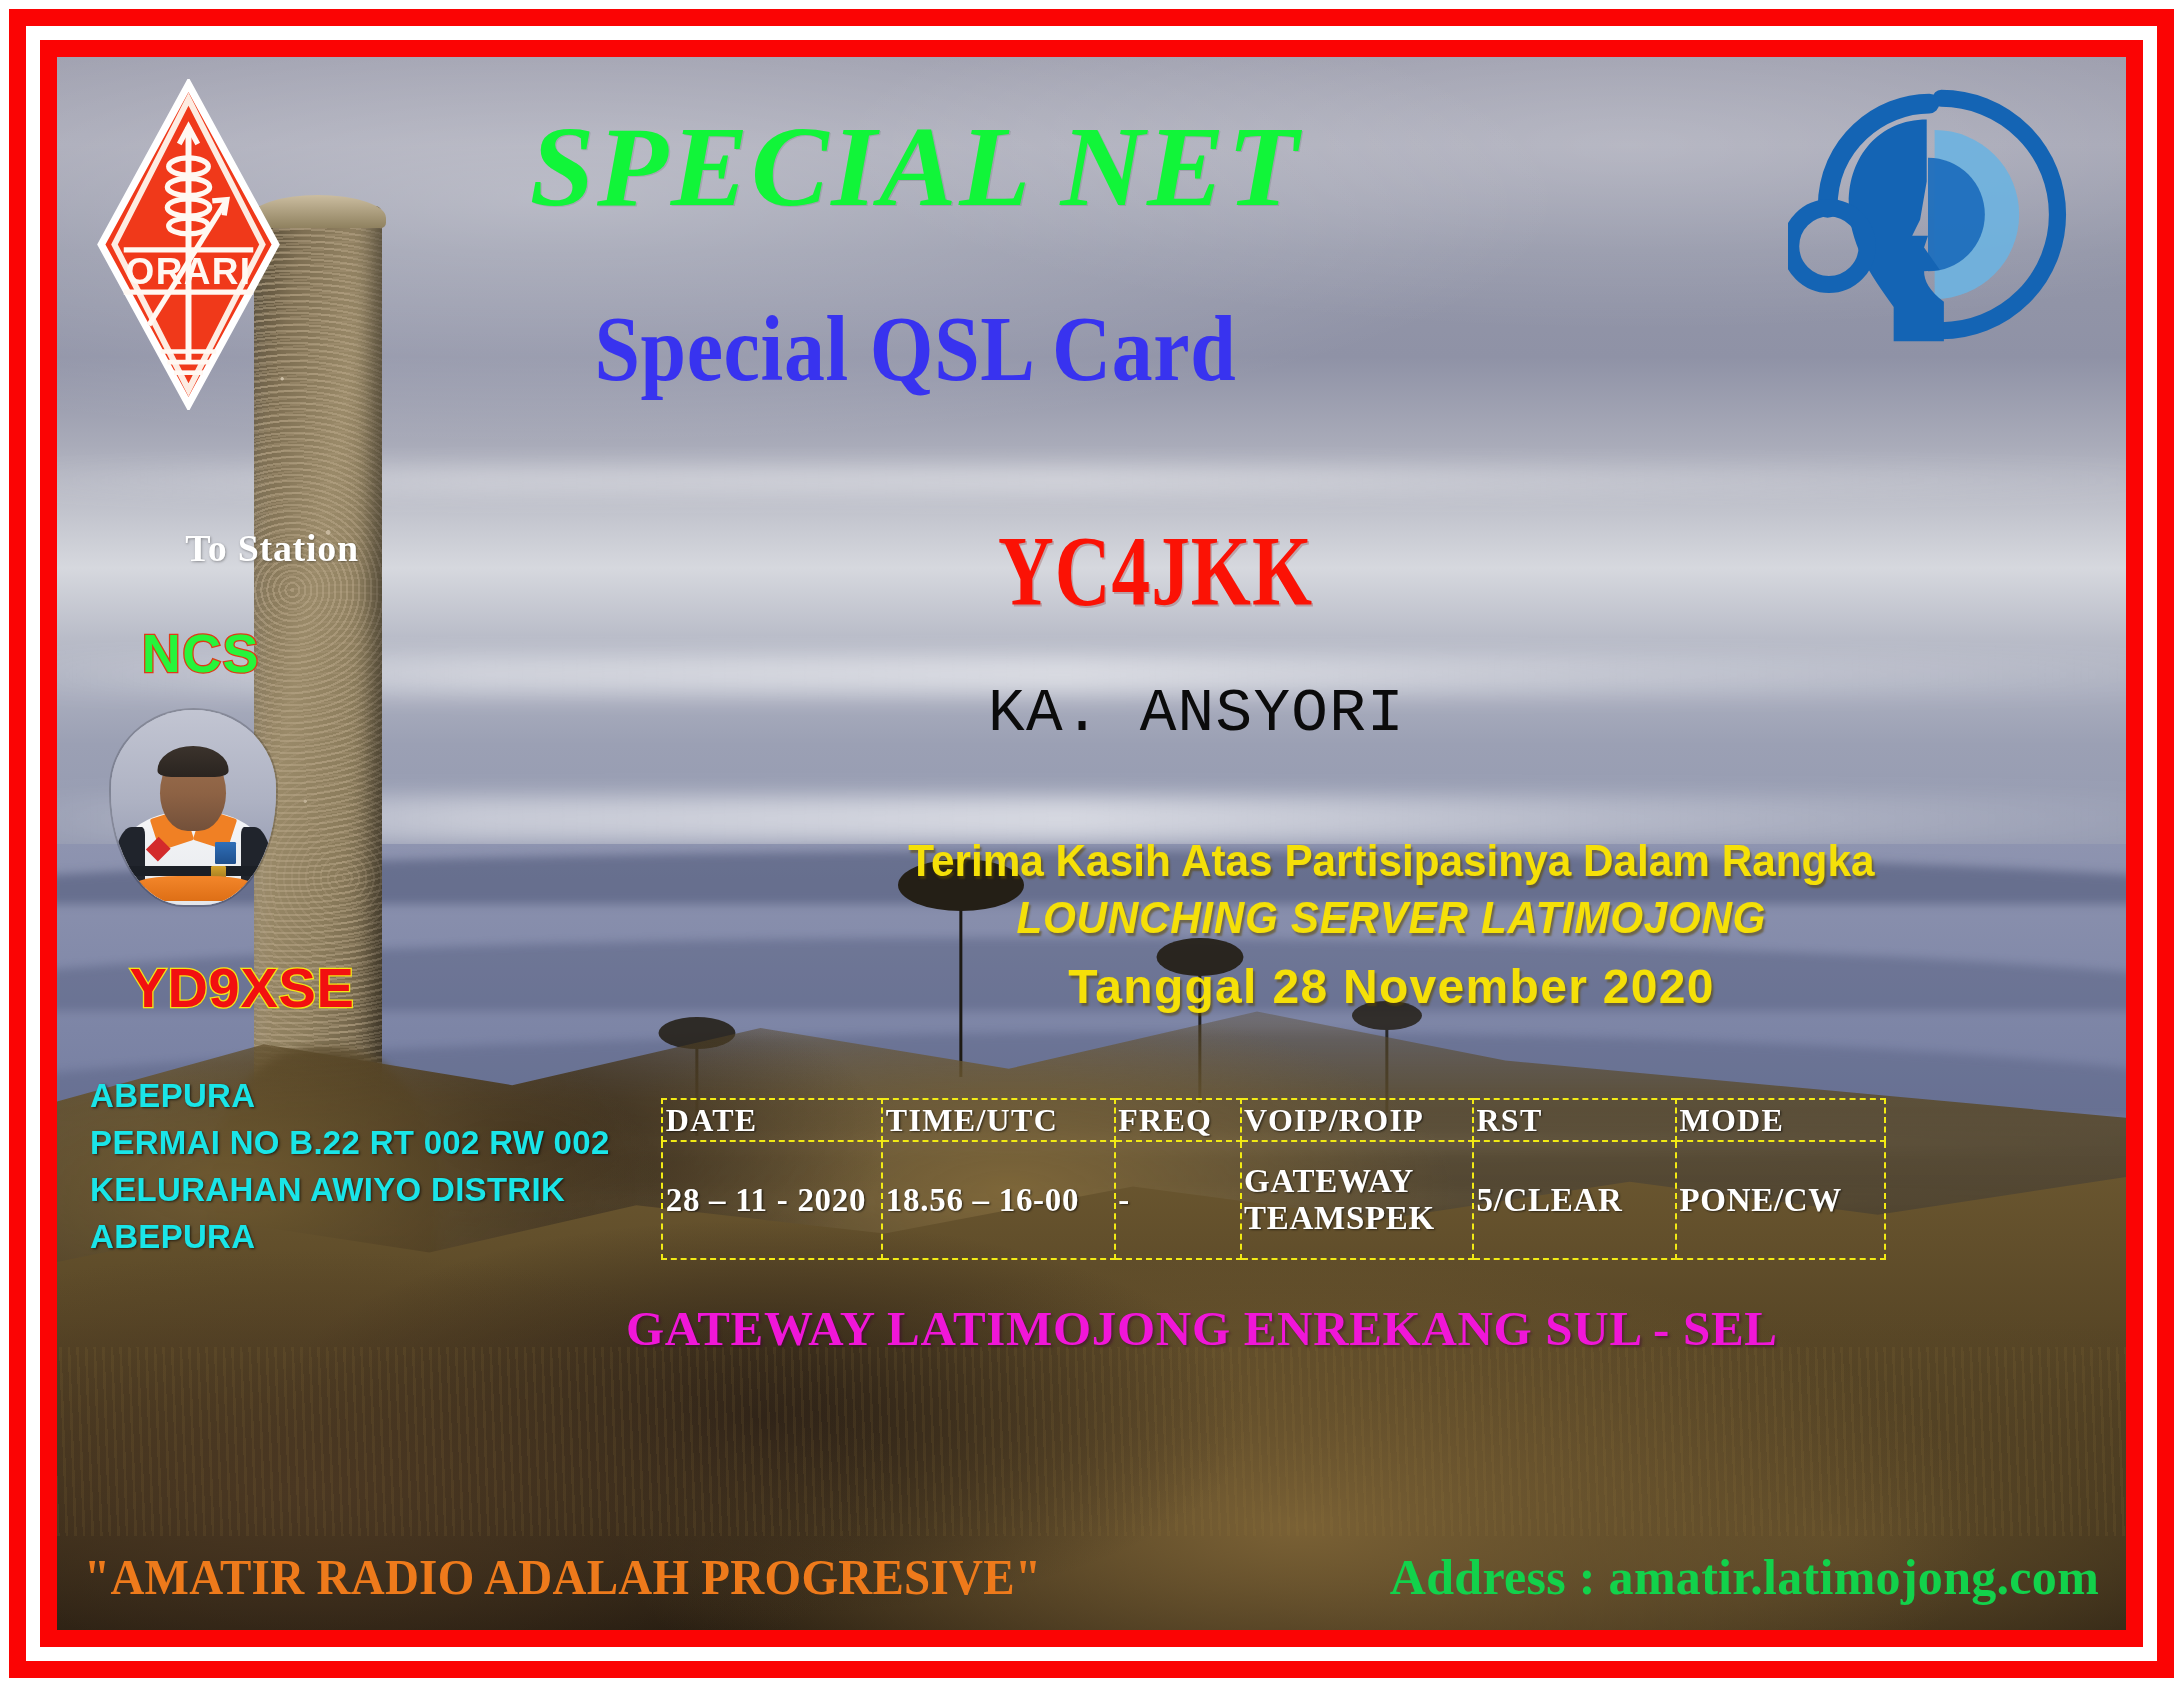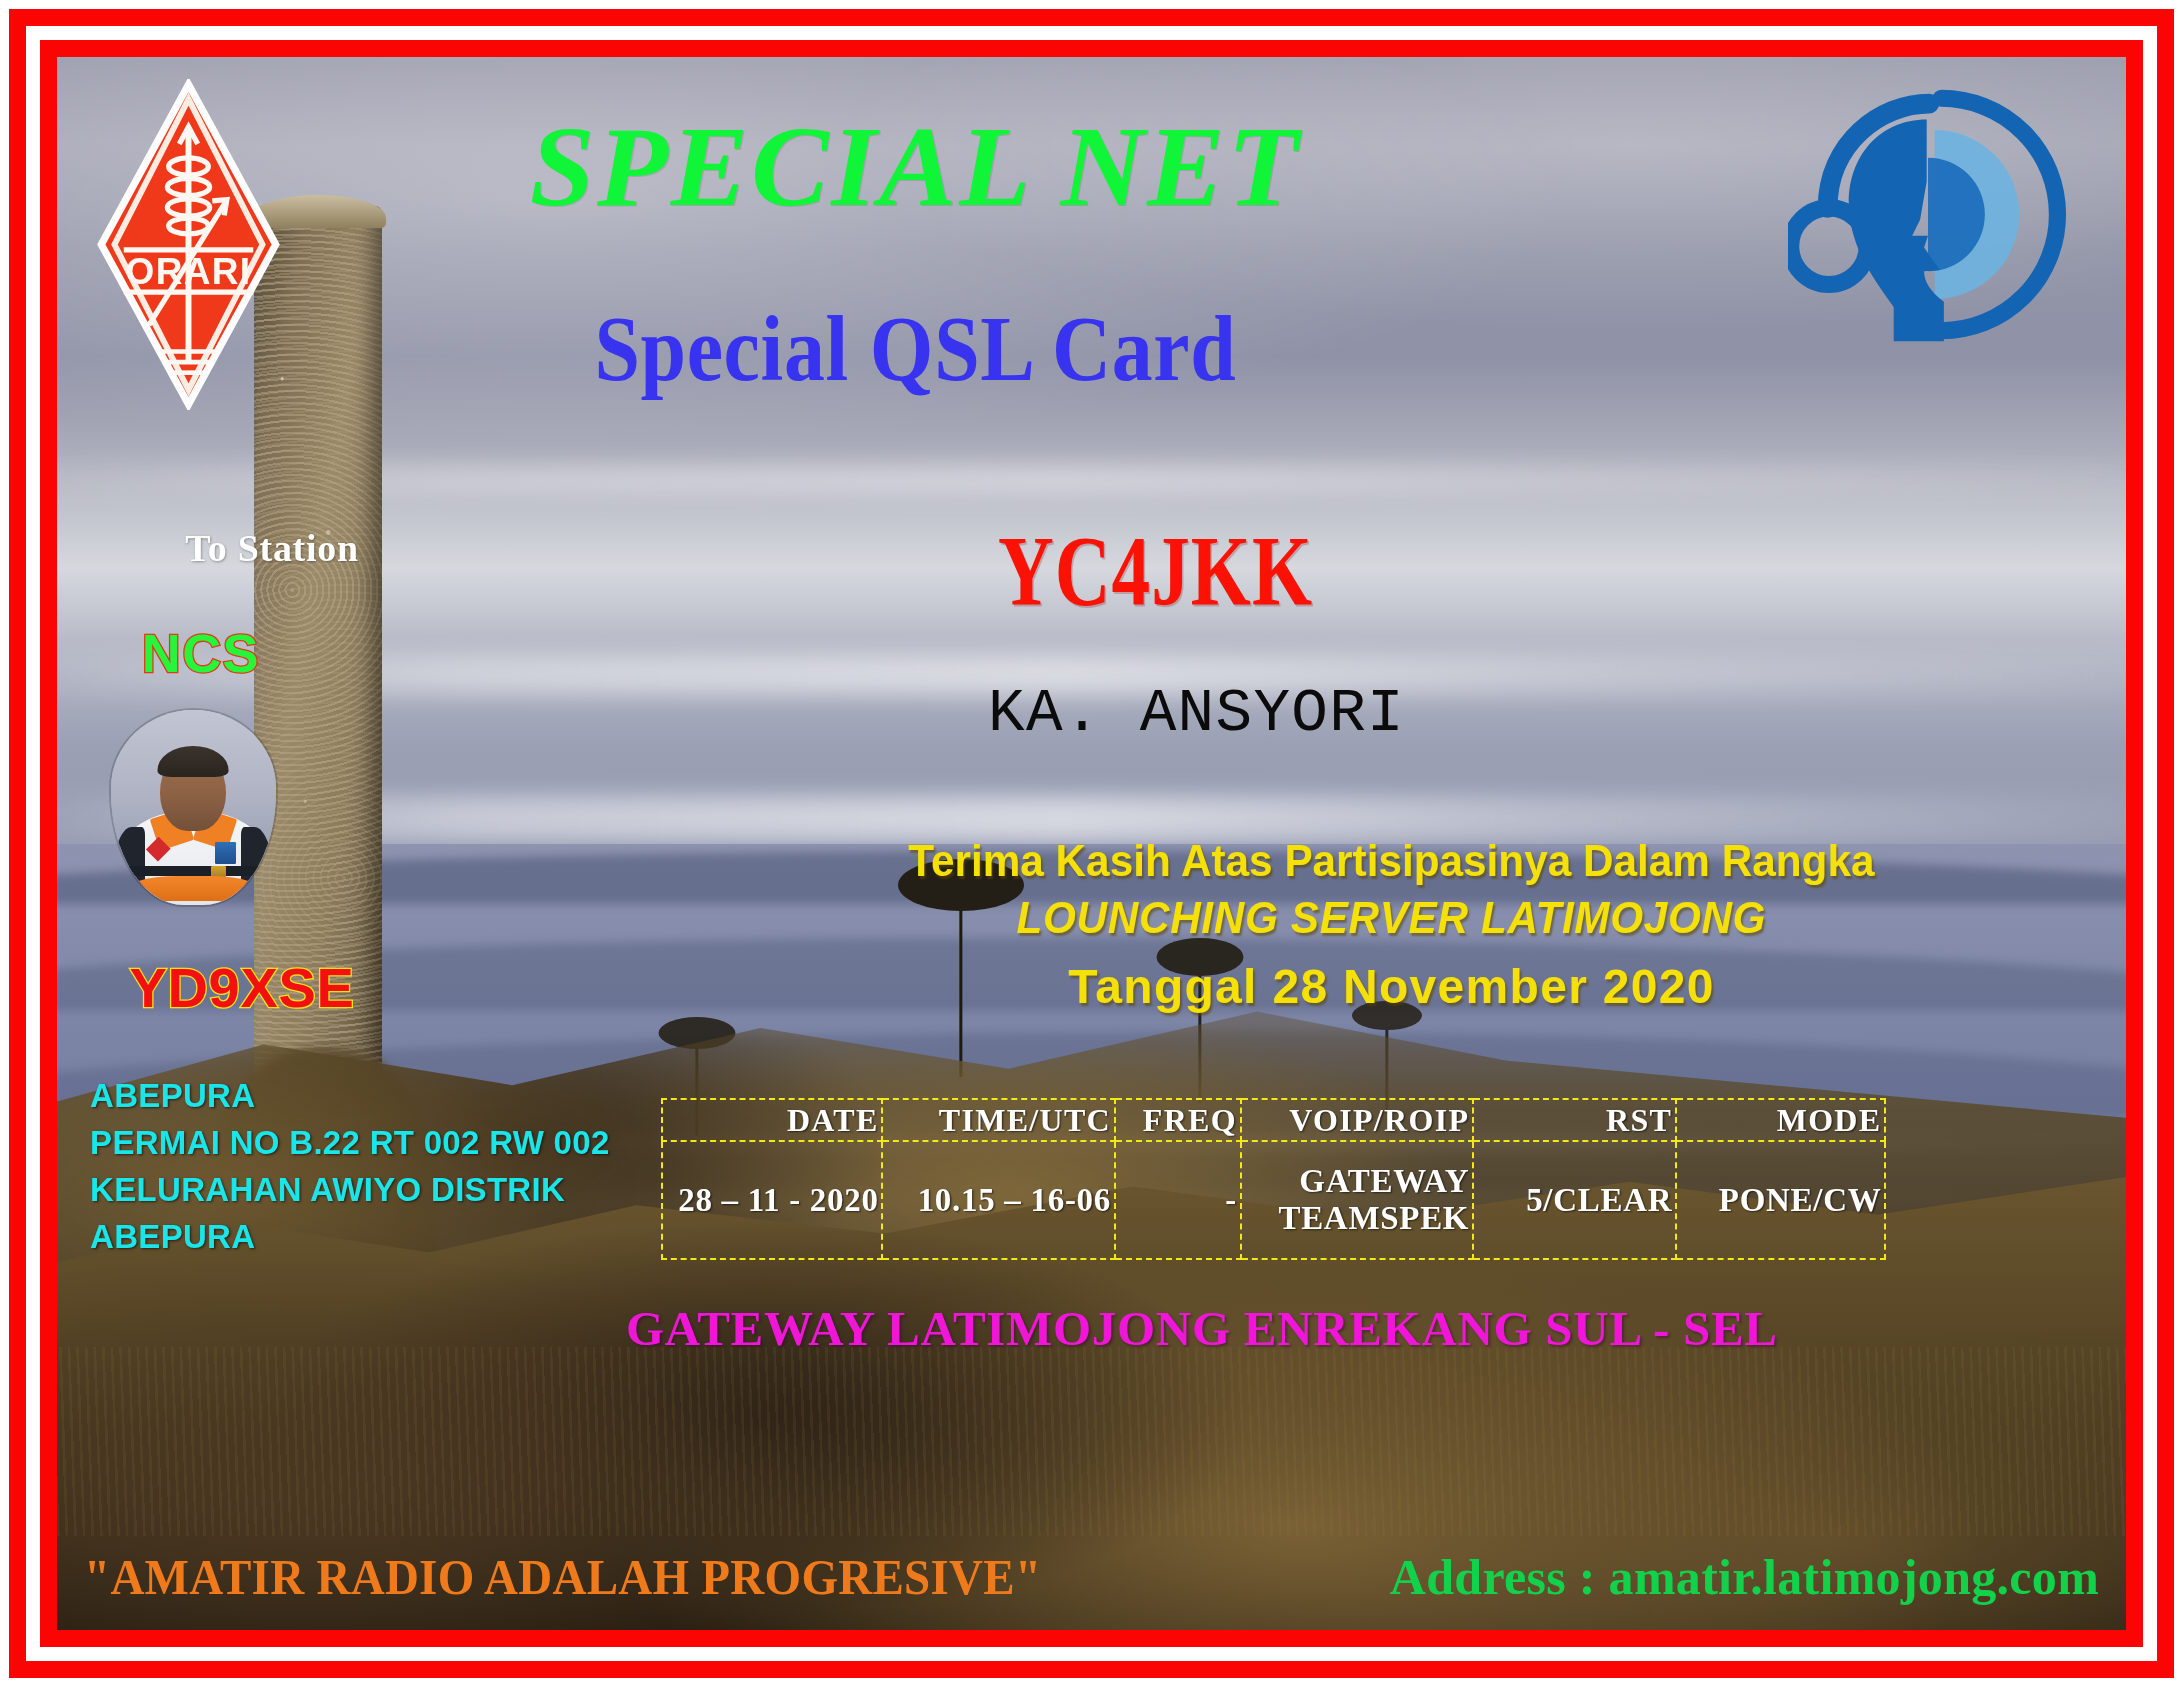--- a/index.html
+++ b/index.html
@@ -360,21 +360,21 @@
 
   
   #qso-table {
     position: absolute; left: 29.2%; top: 66.2%;
     width: 59.2%; height: 10.3%;
     border-collapse: collapse;
     table-layout: fixed;
   }
   #qso-table td, #qso-table th {
     border: 2px dashed #f2ea14;
-    text-align: right; vertical-align: middle;
+    text-align: left; vertical-align: middle;
     color: #ffffff;
     font-family: "Liberation Serif", serif;
     font-weight: 700;
     text-shadow: 1.3px 1.3px 2px rgba(0,0,0,.55);
     padding: 1.3px 2.6px;
   }
   #qso-table thead th {
     font-size: 32px; letter-spacing: 1.3px; height: 42%;
   }
   #qso-table tbody td {
@@ -576,21 +576,21 @@
           <th>TIME/UTC</th>
           <th>FREQ</th>
           <th>VOIP/ROIP</th>
           <th>RST</th>
           <th>MODE</th>
         </tr>
       </thead>
       <tbody>
         <tr>
           <td>28 – 11 - 2020</td>
-          <td>10.15 – 16-06</td>
+          <td>18.56 – 16-00</td>
           <td>-</td>
           <td>GATEWAY TEAMSPEK</td>
           <td>5/CLEAR</td>
           <td>PONE/CW</td>
         </tr>
       </tbody>
     </table>
 
     <div id="location-line">GATEWAY LATIMOJONG ENREKANG SUL - SEL</div>
 

